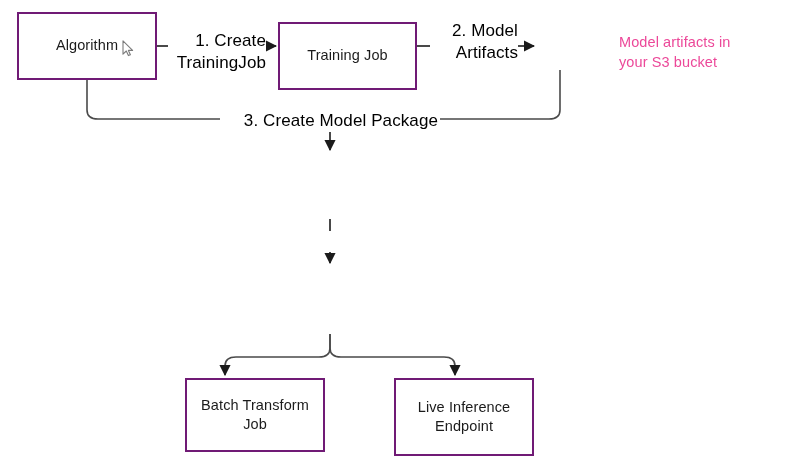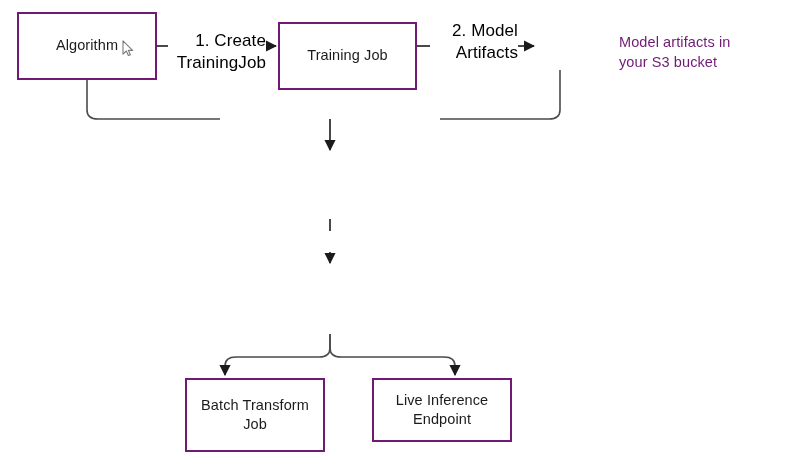--- a/index.html
+++ b/index.html
@@ -45,21 +45,21 @@
     color: #000000;
     font-size: 17px;
     line-height: 1.3;
     letter-spacing: 0.1px;
     text-align: right;
     white-space: pre-line;
     background: #ffffff;
   }
   .note {
     position: absolute;
-    color: #701a75;
+    color: #ec4899;
     font-size: 14.5px;
     line-height: 1.38;
     letter-spacing: 0.1px;
     text-align: left;
     white-space: pre-line;
   }
   
   .pkg {
     position: absolute;
     width: 46px;
@@ -110,29 +110,30 @@
 
   <div class="node" style="left:17px; top:12px; width:140px; height:68px;">Algorithm</div>
 
   <div class="node" style="left:278px; top:12px; width:139px; height:68px;margin-top:10px;">Training Job</div>
 
 
 
   <div class="node" style="left:155px; top:378px; width:140px; height:74px;margin-left:30px;">Batch Transform
 Job</div>
 
-  <div class="node" style="left:372px; top:378px; width:140px; height:64px;">Live Inference
+  <div class="node" style="left:394px; top:378px; width:140px; height:78px;">Live Inference
 Endpoint</div>
 
   <div class="edge-label" style="left:168px; top:30px; width:98px;">1. Create
 TrainingJob</div>
 
   <div class="edge-label" style="left:430px; top:20px; width:88px;">2. Model
 Artifacts</div>
 
+  <div class="edge-label" style="left:222px; top:110px; width:216px;">3. Create Model Package</div>
 
 
 
   <div class="note" style="left:619px; top:32px;">Model artifacts in
 your S3 bucket</div>
 
   <div class="cursor" style="left:122px; top:40px;">
     <svg viewBox="0 0 13 17" xmlns="http://www.w3.org/2000/svg">
       <path d="M 1 0.8 L 1 14.2 L 4.3 11 L 6.4 15.6 L 8.4 14.7 L 6.4 10.4 L 10.6 10.4 Z" fill="#ffffff" stroke="#7b7b7b" stroke-width="1.1" stroke-linejoin="round"></path>
     </svg>

